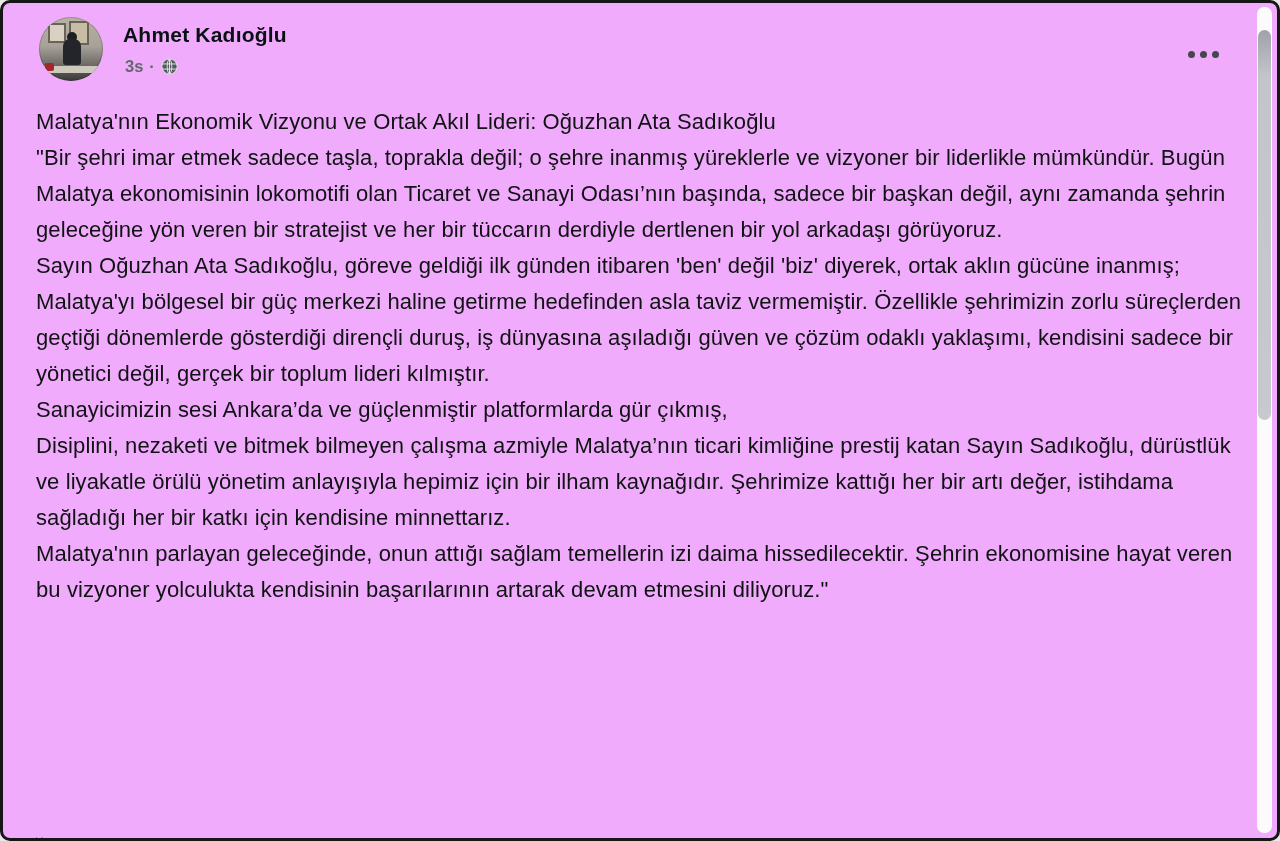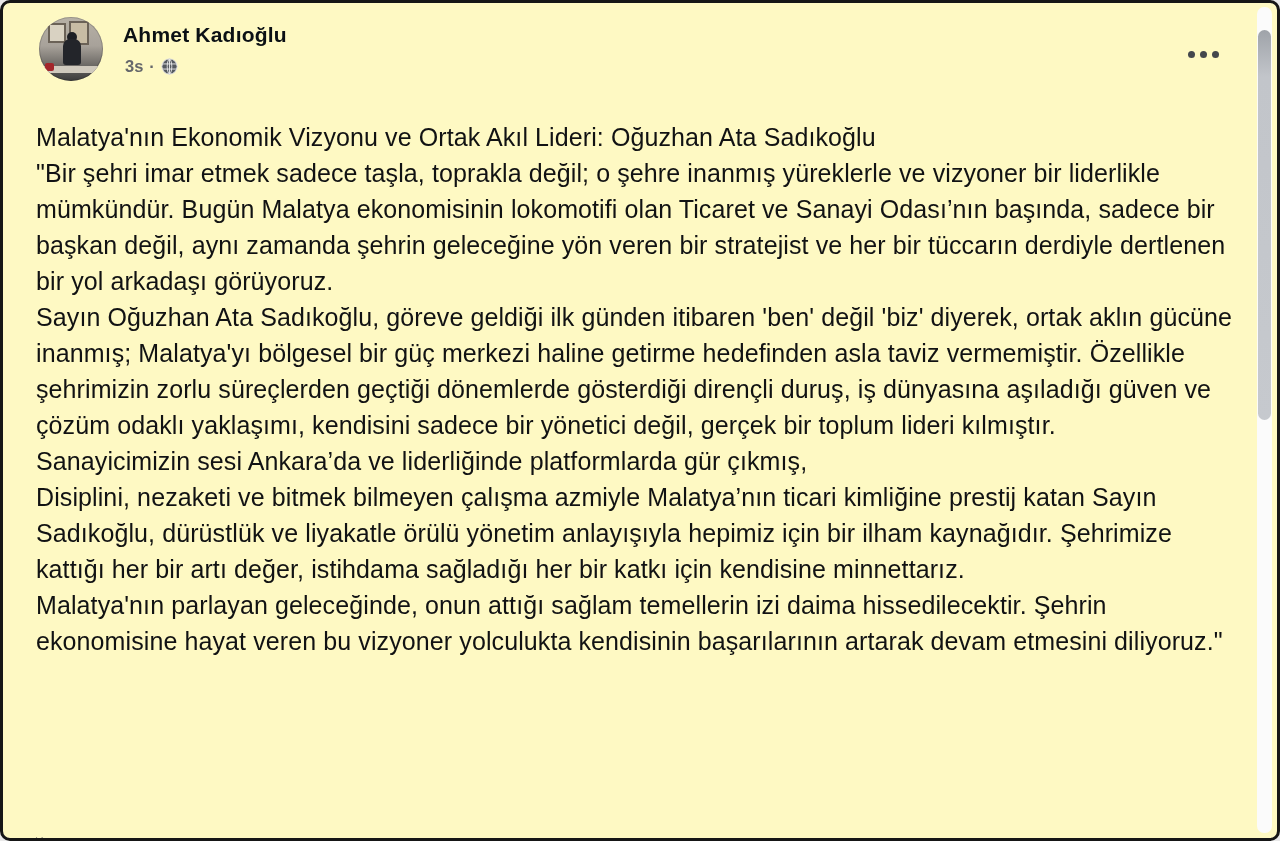--- a/index.html
+++ b/index.html
@@ -4,21 +4,21 @@
 <style>
   html,body{margin:0;padding:0;}
   body{
     width:1280px;height:841px;position:relative;
     background:#e9e9e9;
     font-family:"Liberation Sans", sans-serif;
     overflow:hidden;
   }
   .frame{
     position:absolute;inset:0;
-    background:#fef9c3;
+    background:#f0abfc;
     border:3px solid #161616;
     border-radius:10px;
     box-sizing:border-box;
     overflow:hidden;
   }
   
   .header{position:absolute;left:34px;top:12px;right:30px;height:72px;}
   .avatar{
     position:absolute;left:2px;top:2px;width:64px;height:64px;border-radius:50%;
     overflow:hidden;background:linear-gradient(180deg,#b7b1a6 0%,#a8a29a 45%,#6d6a66 75%,#3a3a3a 100%);
@@ -44,22 +44,22 @@
   }
   .meta .dotsep{font-weight:700;}
   .globe{width:17px;height:17px;display:inline-block;}
   .dots-menu{
     position:absolute;right:18px;top:26px;width:52px;height:26px;
     display:flex;align-items:center;justify-content:center;gap:5px;cursor:pointer;
   }
   .dots-menu i{width:7px;height:7px;border-radius:50%;background:#44484d;display:block;}
   
   .post-body{
-    position:absolute;left:33px;top:116px;width:1206px;
-    font-size:25px;line-height:36px;color:#111213;
+    position:absolute;left:33px;top:101px;width:1206px;
+    font-size:22px;line-height:36px;color:#111213;
     letter-spacing:.1px;
   }
   .post-body p{margin:0;padding:0;}
   
   .clipped-line{
     position:absolute;left:33px;top:826px;width:1200px;height:9px;
     overflow:hidden;font-size:22.5px;line-height:36px;color:#4a4a4a;
   }
   
   .scrollbar-track{
@@ -102,21 +102,21 @@
       <i></i>
       <i></i>
       <i></i>
     </div>
   </div>
 
   <div class="post-body">
     <p>Malatya'nın Ekonomik Vizyonu ve Ortak Akıl Lideri: Oğuzhan Ata Sadıkoğlu</p>
     <p>"Bir şehri imar etmek sadece taşla, toprakla değil; o şehre inanmış yüreklerle ve vizyoner bir liderlikle mümkündür. Bugün Malatya ekonomisinin lokomotifi olan Ticaret ve Sanayi Odası’nın başında, sadece bir başkan değil, aynı zamanda şehrin geleceğine yön veren bir stratejist ve her bir tüccarın derdiyle dertlenen bir yol arkadaşı görüyoruz.</p>
     <p>Sayın Oğuzhan Ata Sadıkoğlu, göreve geldiği ilk günden itibaren 'ben' değil 'biz' diyerek, ortak aklın gücüne inanmış; Malatya'yı bölgesel bir güç merkezi haline getirme hedefinden asla taviz vermemiştir. Özellikle şehrimizin zorlu süreçlerden geçtiği dönemlerde gösterdiği dirençli duruş, iş dünyasına aşıladığı güven ve çözüm odaklı yaklaşımı, kendisini sadece bir yönetici değil, gerçek bir toplum lideri kılmıştır.</p>
-    <p>Sanayicimizin sesi Ankara’da ve liderliğinde platformlarda gür çıkmış,</p>
+    <p>Sanayicimizin sesi Ankara’da ve güçlenmiştir platformlarda gür çıkmış,</p>
     <p>Disiplini, nezaketi ve bitmek bilmeyen çalışma azmiyle Malatya’nın ticari kimliğine prestij katan Sayın Sadıkoğlu, dürüstlük ve liyakatle örülü yönetim anlayışıyla hepimiz için bir ilham kaynağıdır. Şehrimize kattığı her bir artı değer, istihdama sağladığı her bir katkı için kendisine minnettarız.</p>
     <p>Malatya'nın parlayan geleceğinde, onun attığı sağlam temellerin izi daima hissedilecektir. Şehrin ekonomisine hayat veren bu vizyoner yolculukta kendisinin başarılarının artarak devam etmesini diliyoruz."</p>
   </div>
 
   <div class="clipped-line">˘</div>
 
   <div class="scrollbar-track"></div>
   <div class="scrollbar-thumb"></div>
 
 </div>

